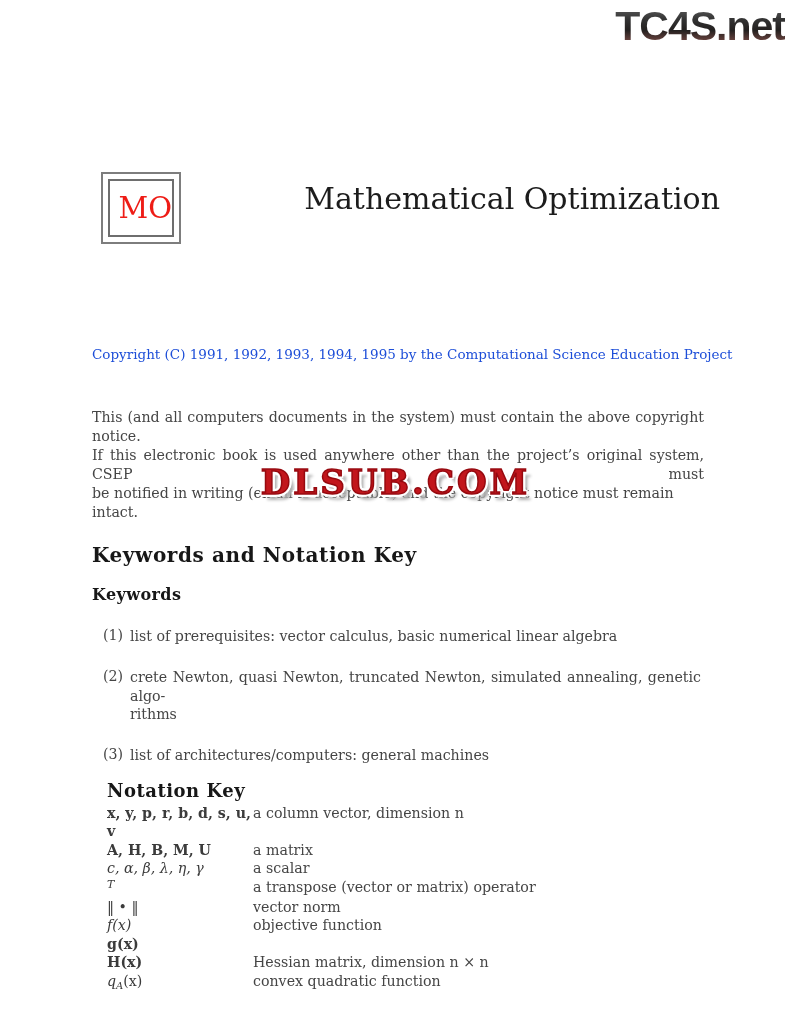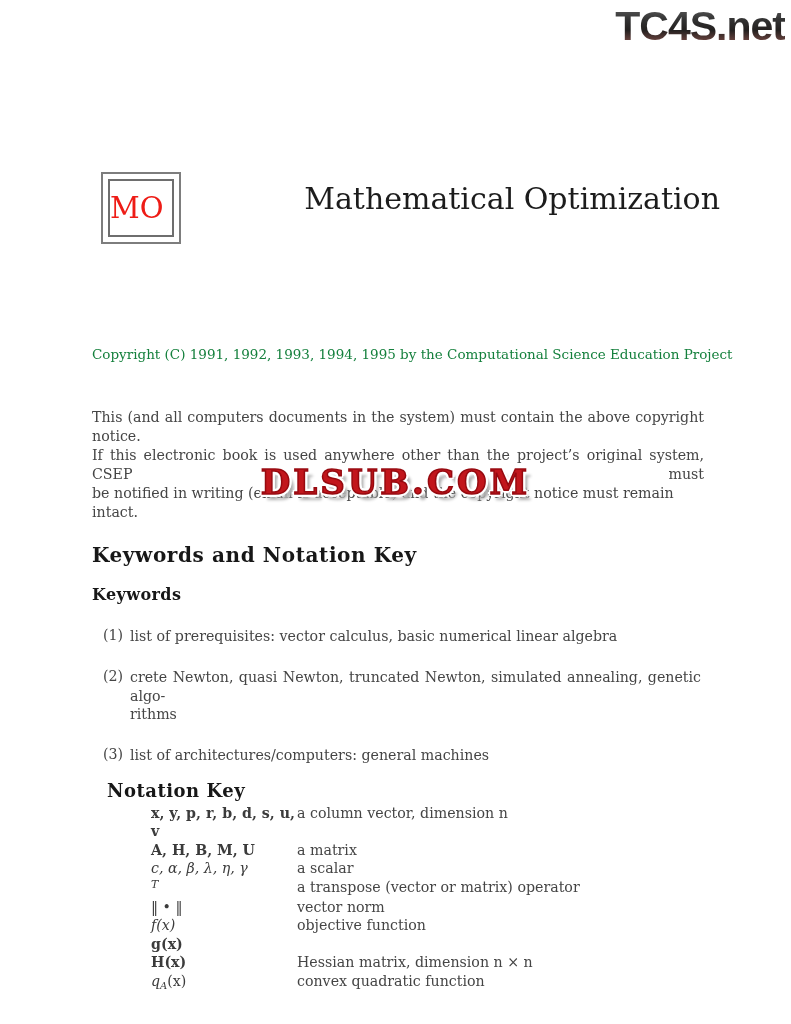--- a/index.html
+++ b/index.html
@@ -50,36 +50,36 @@
   
   .logo-outer {
     position: absolute; left: 101px; top: 172px;
     width: 76px; height: 68px;
     border: 2px solid #7d7d7d;
     background: #ffffff;
   }
   .logo-inner {
     position: absolute; left: 5px; top: 5px; right: 5px; bottom: 5px;
     border: 2px solid #6e6e6e;
-    display: flex; align-items: center; justify-content: flex-start;
+    display: flex; align-items: center; justify-content: flex-end;
   }
   .logo-text {
     color: #ee1c16; font-size: 29px; line-height: 1;
     font-family: "DejaVu Serif", serif;
   }
   .doc-title {
     position: absolute; left: 250px; top: 181px; width: 470px;
     text-align: right;
     font-size: 30px; color: #1c1c1c;
   }
 
   
   .copyright {
     position: absolute; left: 92px; top: 346px;
-    font-size: 13.5px; color: #15803d; white-space: nowrap;
+    font-size: 13.5px; color: #1d4ed8; white-space: nowrap;
   }
   .notice { position: absolute; left: 92px; top: 408px; width: 612px; font-size: 14.2px; color: #454545; }
   .notice .line { line-height: 19px; }
   .just { text-align: justify; text-align-last: justify; }
 
   
   .h1 {
     position: absolute; left: 92px; top: 543px;
     font-size: 20px; font-weight: bold; color: #171717; letter-spacing: 0.6px;
   }
@@ -92,21 +92,21 @@
     font-size: 18px; font-weight: bold; color: #171717; letter-spacing: 0.5px;
   }
 
   
   .kw-list { position: absolute; left: 103px; top: 627px; width: 598px; font-size: 14.2px; }
   .kw-item { position: relative; padding-left: 27px; margin-bottom: 22px; }
   .kw-item .line { line-height: 18.8px; }
   .kw-num { position: absolute; left: 0; top: 0; }
 
   
-  .nt { position: absolute; left: 107px; top: 804px; font-size: 14.2px; color: #454545; margin-left: 44px; }
+  .nt { position: absolute; left: 107px; top: 804px; font-size: 14.2px; color: #454545; }
   .nt-row { display: flex; line-height: 18.4px; }
   .nt-sym { width: 146px; flex: none; color: #3b3b3b; }
   .nt-desc { flex: 1; }
   .s-b { font-weight: bold; }
   .s-i { font-style: italic; }
   .s-sup { font-size: 11px; font-style: italic; position: relative; top: -4px; }
   .s-sub { font-size: 10px; font-style: italic; vertical-align: -3px; }
 </style>
 </head>
 <body>

